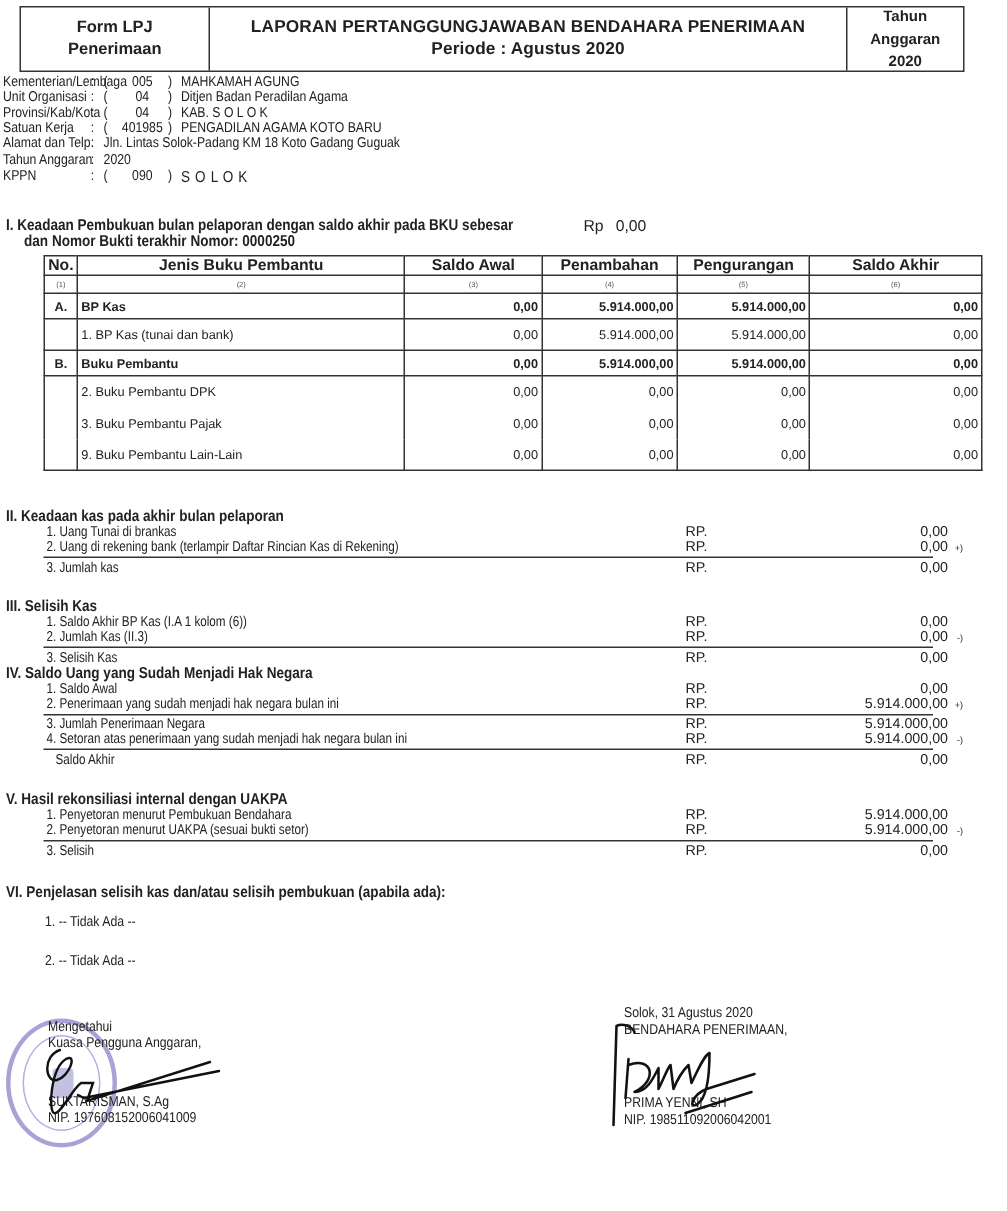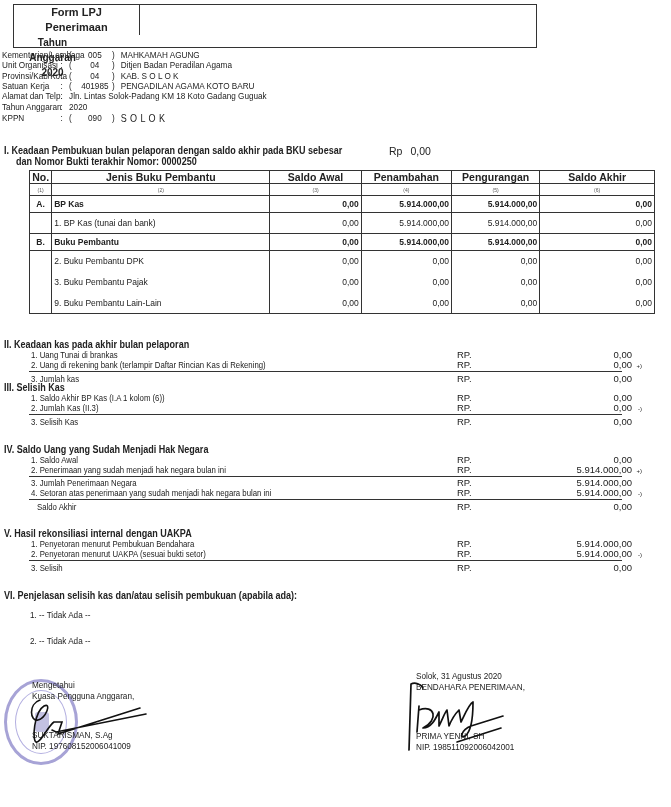--- a/index.html
+++ b/index.html
@@ -1,21 +1,21 @@
 <!DOCTYPE html>
 <html><head>
 <meta charset="utf-8">
 <style>
   * { box-sizing: border-box; margin: 0; padding: 0; }
   html, body { width: 671px; height: 807px; background: #ffffff; overflow: hidden; }
   body { font-family: "Liberation Sans", sans-serif; color: #1a1a1a; position: relative; }
 
   .header-box {
-    position: absolute; left: 13px; top: 4px; width: 524px; height: 44px;
-    border: 1.5px solid #333; display: flex; flex-direction: column;
+    position: absolute; left: 13px; top: 4px; width: 630px; height: 44px;
+    border: 1.5px solid #333; display: flex;
   }
   .hb-cell { display: flex; flex-direction: column; align-items: center; justify-content: center; text-align: center; font-weight: bold; font-size: 11px; line-height: 15px; color: #222; }
   .hb-left { width: 126px; border-right: 1px solid #333; }
   .hb-mid { flex: 1; border-right: 1px solid #333; font-size: 11.5px; letter-spacing: 0.1px; }
   .hb-right { width: 77px; font-size: 10px; }
 
   .ident { position: absolute; left: 2px; top: 50px; font-size: 9.5px; line-height: 10.3px; color: #222; }
   .ident-row { display: flex; white-space: nowrap; transform: scaleX(0.86); transform-origin: left; }
   .ident-row .lbl { width: 68px; }
   .ident-row .colon { width: 10px; }
@@ -74,20 +74,24 @@
   svg.signature { position: absolute; overflow: visible; }
 </style>
 </head>
 <body>
 
 <div class="header-box">
   <div class="hb-cell hb-left">
     <div>Form LPJ</div>
     <div>Penerimaan</div>
   </div>
+  <div class="hb-cell hb-mid">
+    <div>LAPORAN PERTANGGUNGJAWABAN BENDAHARA PENERIMAAN</div>
+    <div>Periode :  Agustus 2020</div>
+  </div>
   <div class="hb-cell hb-right">
     <div>Tahun Anggaran</div>
     <div>2020</div>
   </div>
 </div>
 
 <div class="ident">
   <div class="ident-row">
     <span class="lbl">Kementerian/Lembaga</span>
       <span class="colon">:</span>
@@ -240,21 +244,21 @@
     <span class="mark">+)</span>
   </div>
   <div class="rule"></div>
   <div class="line total">
     <span class="txt">3. Jumlah kas</span>
     <span class="rp">RP.</span>
     <span class="amt">0,00</span>
   </div>
 </div>
 
-<div class="sec" style="top:381px;">
+<div class="sec" style="top:398px;">
   <div class="stitle">III. Selisih Kas</div>
   <div class="line" style="margin-top:0;">
     <span class="txt">1. Saldo Akhir BP Kas (I.A 1 kolom (6))</span>
     <span class="rp">RP.</span>
     <span class="amt">0,00</span>
   </div>
   <div class="line">
     <span class="txt">2. Jumlah Kas (II.3)</span>
     <span class="rp">RP.</span>
     <span class="amt">0,00</span>

